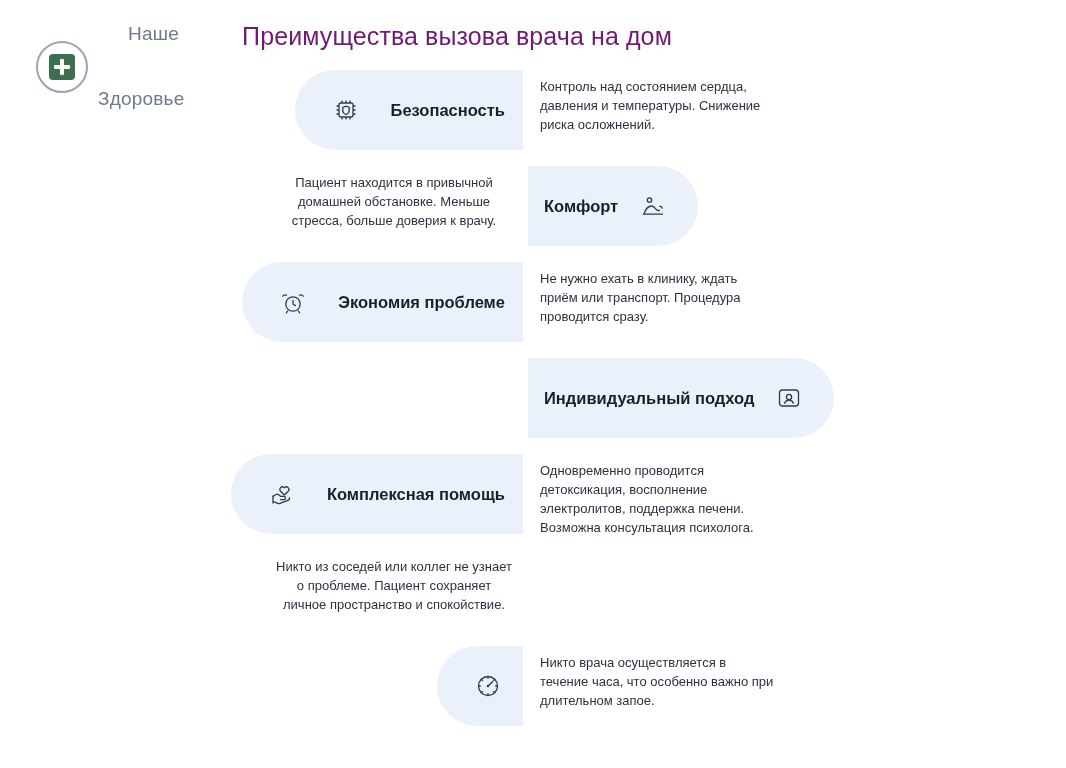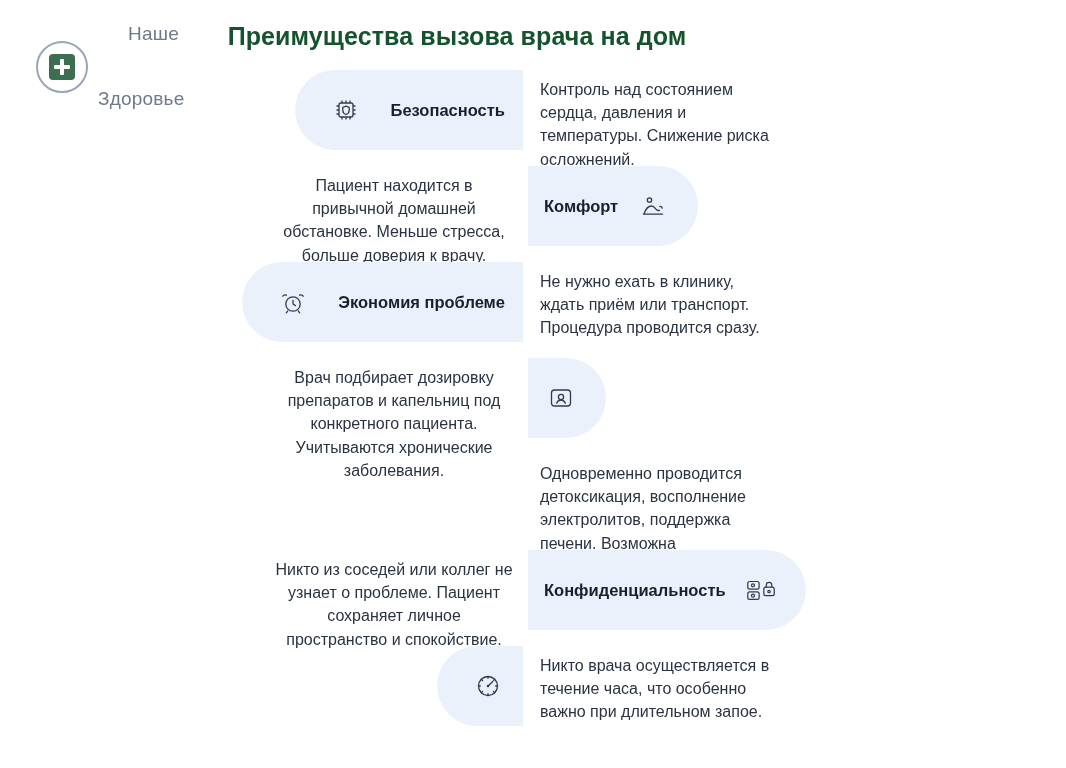--- a/index.html
+++ b/index.html
@@ -74,22 +74,22 @@
   .logo-text .l2 { display: block; font-weight: 400; margin-top: 44px; }
 
   
   .page-title {
     position: absolute;
     top: 22px;
     left: 0;
     width: 914px;
     text-align: center;
     font-size: 25px;
-    font-weight: 700;
-    color: #14532d;
+    font-weight: 400;
+    color: #701a75;
     letter-spacing: .1px;
   }
 
   
   .rows {
     position: absolute;
     top: 70px;
     left: 0;
     width: 1066px;
   }
@@ -135,21 +135,21 @@
     color: #2f3b4d;
     display: flex;
     align-items: center;
     justify-content: center;
   }
   .pill-icon svg { display: block; }
 
   .desc {
     position: absolute;
     top: 8px;
-    font-size: 16px;
+    font-size: 13px;
     line-height: 1.45;
     color: #2a3342;
     width: 238px;
   }
   .row.left .desc {
     left: 540px;
     text-align: left;
   }
   .row.right .desc {
     right: 553px;
@@ -208,48 +208,44 @@
             <path d="M9.4 9.2C8.2 8.6 6.6 9 5.8 10.2M22.6 9.2c1.2-.6 2.8-.2 3.6 1"></path>
             <path d="M10.8 24.9l-1.5 1.9M21.2 24.9l1.5 1.9"></path>
           </svg>
         </span>
         <span class="pill-label">Экономия проблеме</span>
       </div>
       <div class="desc">Не нужно ехать в клинику, ждать приём или транспорт. Процедура проводится сразу.</div>
     </div>
     <div class="row right">
       <div class="pill">
+        <span class="pill-label">Индивидуальный подход</span>
         <span class="pill-icon">
           <svg width="32" height="32" viewBox="0 0 32 32" fill="none" stroke="currentColor" stroke-width="1.3" stroke-linecap="round" stroke-linejoin="round">
             <rect x="6.5" y="8" width="19" height="16" rx="3"></rect>
             <circle cx="16" cy="15" r="2.6"></circle>
             <path d="M11.6 21.2c.8-2 2.4-3 4.4-3s3.6 1 4.4 3"></path>
           </svg>
         </span>
       </div>
-      <div class="desc">Врач подбирает дозировку препаратов и капельниц под конкретного пациента. Учитываются хронические заболевания.</div>
-    </div>
-    <div class="row left">
+    </div>
+    <div class="row left">
+      <div class="pill">
+        <span class="pill-icon">
+          <svg width="32" height="32" viewBox="0 0 32 32" fill="none" stroke="currentColor" stroke-width="1.3" stroke-linecap="round" stroke-linejoin="round">
+            <path d="M18.6 9.6c1-1 2.6-1 3.6 0s1 2.6 0 3.6l-3.8 3.8-3.8-3.8c-1-1-1-2.6 0-3.6s2.6-1 3.6 0z"></path>
+            <path d="M7 18.5l3-2c.7-.5 1.6-.5 2.3 0l2.6 1.9h3c.9 0 1.6.7 1.6 1.6s-.7 1.6-1.6 1.6h-3.4"></path>
+            <path d="M7 17.8v7.3M7.4 23.6l4.4 1.8c.7.3 1.5.3 2.2 0l8.4-3.3c.9-.4 1.3-1.4.9-2.3"></path>
+          </svg>
+        </span>
+        <span class="pill-label">Комплексная помощь</span>
+      </div>
       <div class="desc">Одновременно проводится детоксикация, восполнение электролитов, поддержка печени. Возможна консультация психолога.</div>
     </div>
     <div class="row right">
-      <div class="pill">
-        <span class="pill-label">Конфиденциальность</span>
-        <span class="pill-icon">
-          <svg width="36" height="32" viewBox="0 0 36 32" fill="none" stroke="currentColor" stroke-width="1.3" stroke-linecap="round" stroke-linejoin="round">
-            <rect x="4" y="7" width="12" height="8" rx="2"></rect>
-            <rect x="4" y="18" width="12" height="8" rx="2"></rect>
-            <circle cx="9.5" cy="11" r="1.6"></circle>
-            <circle cx="9.5" cy="22" r="1.6"></circle>
-            <rect x="21" y="13" width="11" height="9" rx="2"></rect>
-            <path d="M23.6 13v-2.2a2.9 2.9 0 015.8 0V13"></path>
-            <circle cx="26.5" cy="17.6" r="1.3"></circle>
-          </svg>
-        </span>
-      </div>
       <div class="desc">Никто из соседей или коллег не узнает о проблеме. Пациент сохраняет личное пространство и спокойствие.</div>
     </div>
     <div class="row left">
       <div class="pill">
         <span class="pill-icon">
           <svg width="32" height="32" viewBox="0 0 32 32" fill="none" stroke="currentColor" stroke-width="1.3" stroke-linecap="round">
             <circle cx="16" cy="16" r="9.5"></circle>
             <path d="M16 16l4.6-4.2"></path>
             <circle cx="16" cy="16" r="1.3" fill="currentColor" stroke="none"></circle>
             <path d="M16 6.5v1.8M25.5 16h-1.8M16 25.5v-1.8M6.5 16h1.8M22.7 9.3l-1.3 1.3M22.7 22.7l-1.3-1.3M9.3 22.7l1.3-1.3M9.3 9.3l1.3 1.3"></path>

